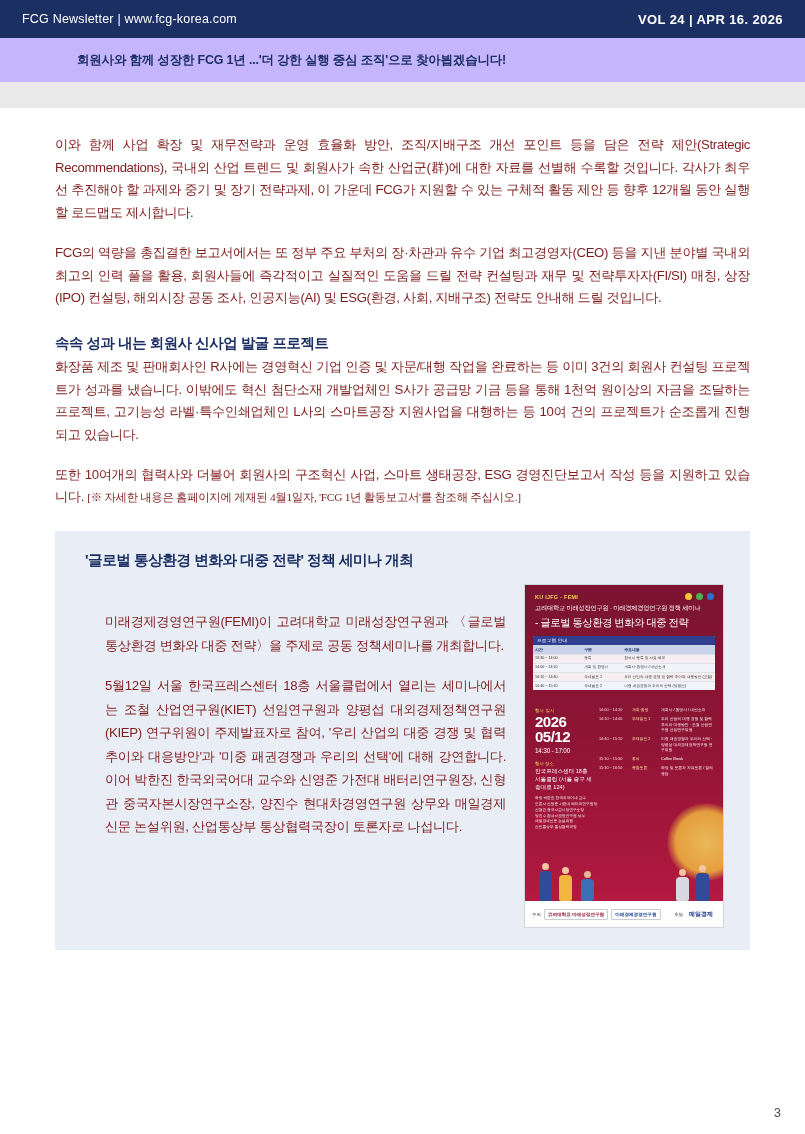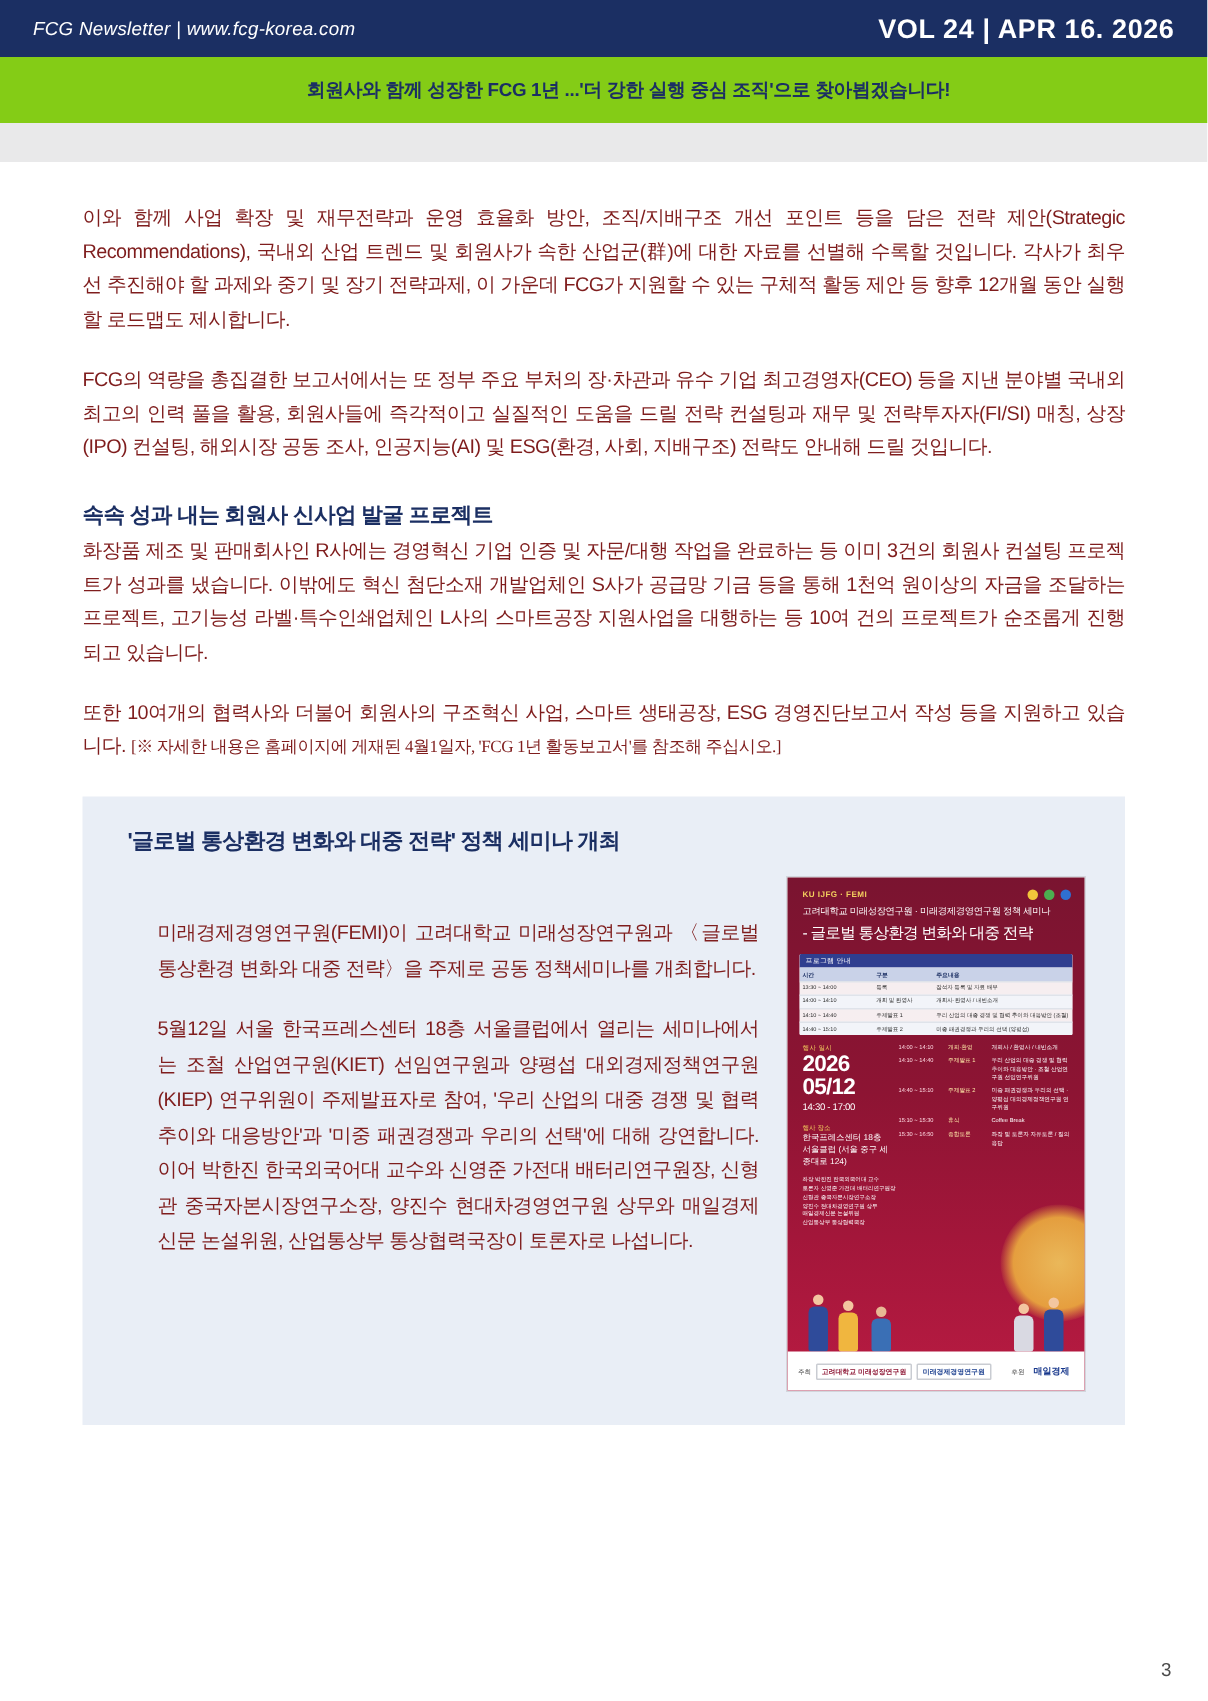--- a/index.html
+++ b/index.html
@@ -24,35 +24,33 @@
     display: flex;
     align-items: center;
     justify-content: space-between;
     padding: 0 22px;
     box-sizing: border-box;
   }
   .top-bar-left {
     font-size: 12.5px;
     letter-spacing: 0.2px;
     white-space: nowrap;
-    font-style: italic;
   }
   .top-bar-right {
-    font-size: 18px;
+    font-size: 13px;
     font-weight: bold;
     letter-spacing: 0.4px;
     white-space: nowrap;
   }
 
   
   .headline-strip {
-    background: #84cc16;
-    padding: 14px 22px 13px 55px;
-    box-sizing: border-box;
-    text-align: center;
+    background: #c4b5fd;
+    padding: 14px 22px 13px 77px;
+    box-sizing: border-box;
   }
   .headline-strip .headline {
     color: #1b2f63;
     font-size: 12.5px;
     font-weight: bold;
     letter-spacing: -0.2px;
     white-space: nowrap;
   }
   .grey-band {
     height: 26px;
@@ -211,21 +209,21 @@
     font-size: 3.7px;
     color: #2b2b2b;
     border-top: 0.5px solid #dfe3ea;
     line-height: 1.35;
   }
   .ps-row.alt { background: #f2f4f9; }
 
   .poster-midrow {
     display: flex;
     gap: 6px;
-    padding: 6px 8px 0 10px;
+    padding: 18px 8px 0 10px;
     align-items: flex-start;
   }
   .poster-date-block {
     flex: 0 0 58px;
   }
   .pd-label {
     color: #f3cf5e;
     font-size: 4.4px;
     letter-spacing: 0.2px;
     margin-bottom: 1px;

